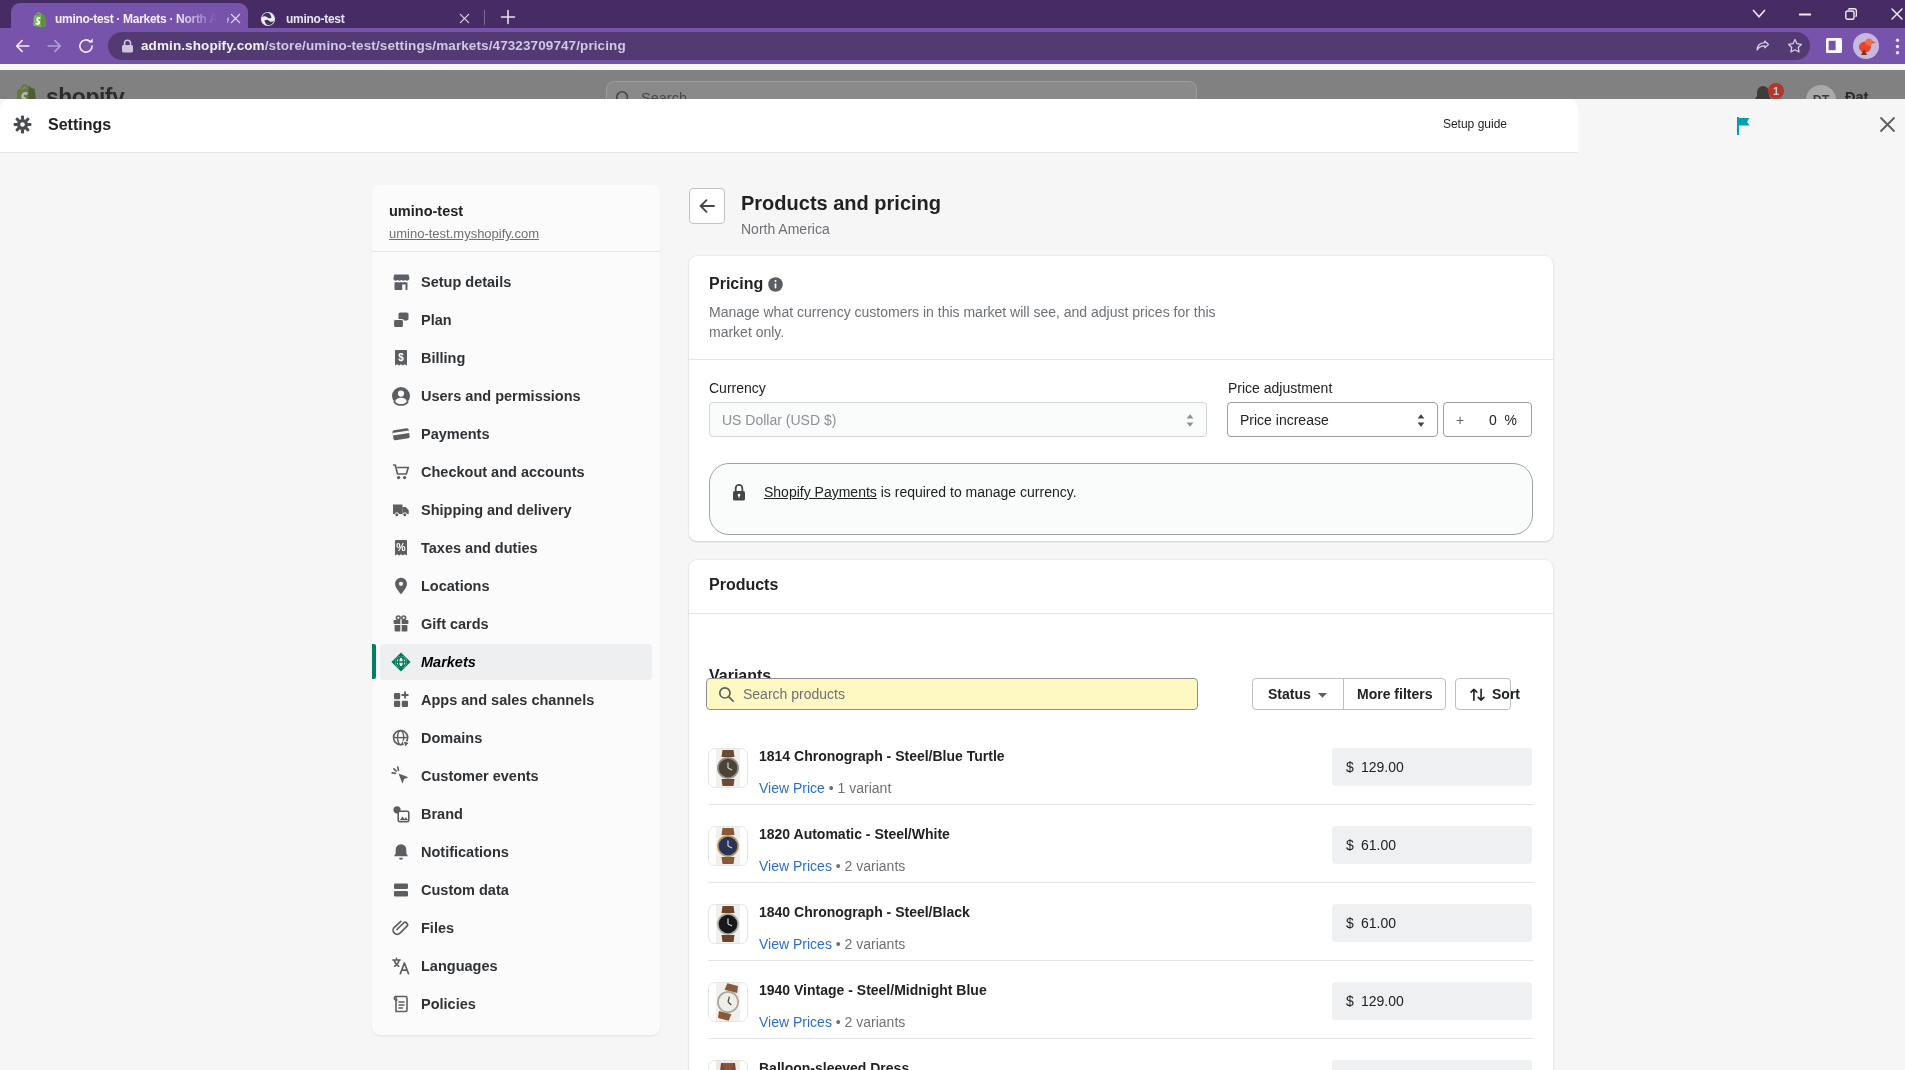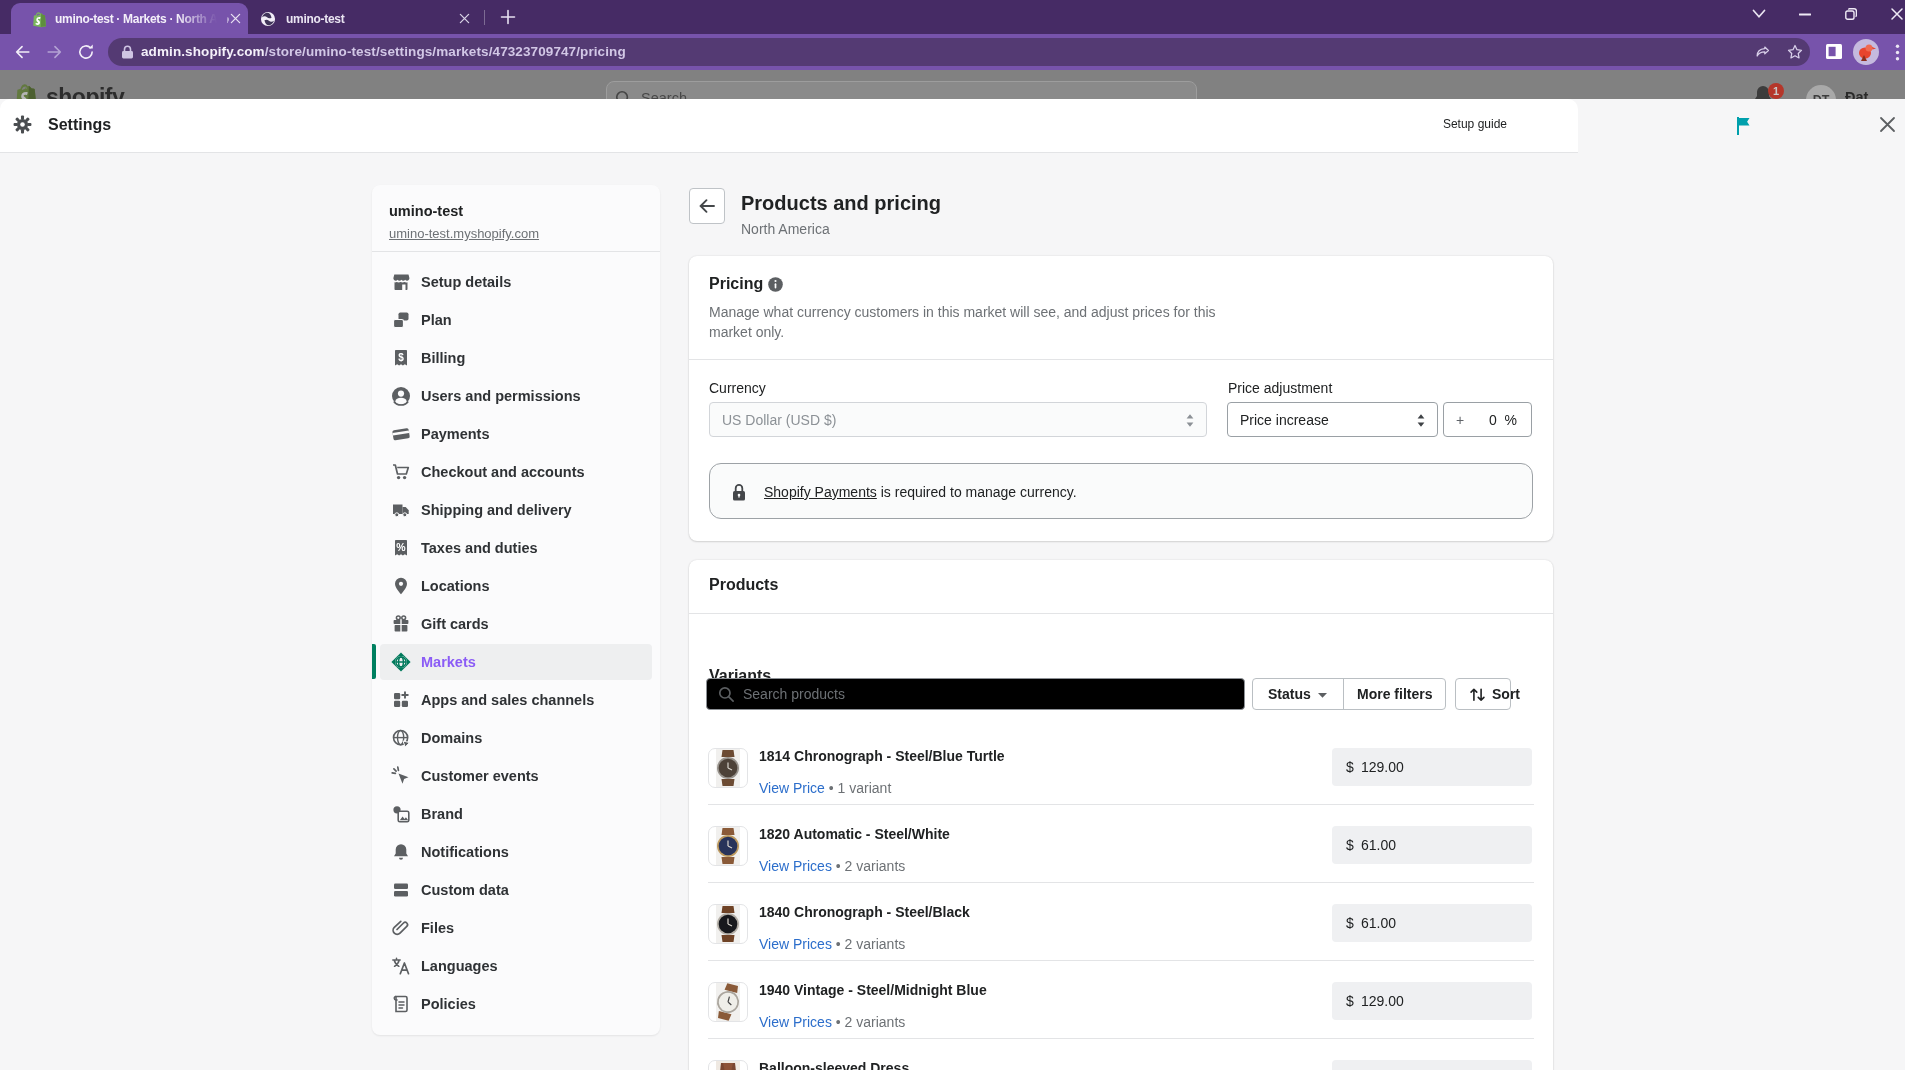--- a/index.html
+++ b/index.html
@@ -9,21 +9,21 @@
   .abs { position:absolute; }
 
   
   #titlebar { position:absolute; top:0; left:0; width:1905px; height:34px; background:#462b65; }
   .tab { position:absolute; top:3px; height:31px; border-radius:9px 9px 0 0; }
   #tab1 { left:11px; width:237px; background:#7753ab; }
   #tab2 { left:250px; width:236px; background:transparent; }
   .tabtitle { position:absolute; left:44px; top:9px; font-size:12px; font-weight:bold; color:#f4f0f9; white-space:nowrap; overflow:hidden; width:174px; letter-spacing:-0.3px; }
   #tab2 .tabtitle { width:160px; }
   .tabfade { position:absolute; left:166px; top:6px; width:50px; height:20px; background:linear-gradient(90deg, rgba(119,83,171,0), #7753ab 80%); }
-  #toolbar { position:absolute; top:34px; left:0; width:1905px; height:36px; background:#7753ab; }
+  #toolbar { position:absolute; top:28px; left:0; width:1905px; height:36px; background:#7753ab; }
   #pill { position:absolute; top:4px; left:108px; width:1702px; height:28px; border-radius:14px; background:#543a73; }
   #urltext { position:absolute; left:33px; top:6px; font-size:13.5px; font-weight:bold; color:#d2c7e6; white-space:nowrap; letter-spacing:0.1px; }
   #urltext b { color:#f4f0fa; font-weight:bold; }
 
   
   #adminbar { position:absolute; top:70px; left:0; width:1905px; height:29px; background:#818181; overflow:hidden; }
   #admsearch { position:absolute; top:11px; left:606px; width:591px; height:40px; background:#8a8a8a; border:1px solid #9d9d9d; border-radius:8px; }
   #shoplogotext { position:absolute; left:46px; top:14px; font-size:23px; font-weight:bold; color:#2c2c2c; letter-spacing:-0.5px; }
 
   
@@ -34,40 +34,40 @@
   
   #sidecard { position:absolute; left:372px; top:185px; width:288px; height:850px; background:#fbfbfc; border-radius:8px; box-shadow:0 1px 2px rgba(0,0,0,0.08); }
   #sidehead { position:absolute; left:17px; top:18px; }
   #sidehead .nm { font-size:14.5px; font-weight:bold; color:#202223; }
   #sidehead .dm { font-size:13px; color:#6d7175; text-decoration:underline; margin-top:7px; }
   #sidediv { position:absolute; left:0; top:66px; width:288px; height:1px; background:#e3e4e6; }
   .navitem { position:absolute; left:8px; width:272px; height:36px; border-radius:4px; }
   .navitem .ic { position:absolute; left:11px; top:8px; width:20px; height:20px; }
   .navitem .lb { position:absolute; left:41px; top:9.5px; font-size:14.5px; font-weight:bold; color:#2f3235; }
   .navitem.sel { background:#eeeff0; }
-  .navitem.sel .lb { color:#8b5cf6; }
+  .navitem.sel .lb { color:#000000;font-style:italic; }
   #greenbar { position:absolute; left:0; top:459px; width:4px; height:35px; background:#008060; border-radius:0 2px 2px 0; }
 
   
   #backbtn { position:absolute; left:689px; top:188px; width:36px; height:36px; background:#fff; border:1px solid #bfc3c7; border-radius:4px; }
   #pagetitle { position:absolute; left:741px; top:192px; font-size:20px; font-weight:bold; color:#202223; }
   #pagesub { position:absolute; left:741px; top:221px; font-size:14px; color:#6d7175; }
 
   .card { position:absolute; left:689px; width:864px; background:#fff; border-radius:8px; box-shadow:0 0 2px rgba(0,0,0,0.12), 0 1px 2px rgba(0,0,0,0.12); }
   #card1 { top:256px; height:285px; }
   #card2 { top:560px; height:600px; }
   .hMd { font-size:16px; font-weight:bold; color:#202223; }
   .sub { font-size:14px; color:#6d7175; }
   .divider { position:absolute; left:0; width:864px; height:1px; background:#e3e4e6; }
 
   .sel-box { position:absolute; height:35px; border:1px solid #9aa0a5; border-radius:4px; background:#fff; }
   .sel-box.disabled { border-color:#d2d5d9; background:#fafbfb; }
   .label14 { position:absolute; font-size:14px; color:#202223; }
 
-  #banner { position:absolute; left:20px; top:207px; width:824px; height:56px; border:1px solid #9da2a6; border-radius:12px; background:#fafbfb; }
+  #banner { position:absolute; left:20px; top:207px; width:824px; height:72px; border:1px solid #9da2a6; border-radius:20px; background:#fafbfb; }
 
   
   .prow { position:absolute; left:19px; width:826px; height:78px; }
   .thumb { position:absolute; left:0; top:0; width:40px; height:40px; border:1px solid #e3e4e6; border-radius:7px; background:#fff; overflow:hidden; }
   .ptitle { position:absolute; left:51px; top:0px; font-size:14px; font-weight:bold; color:#202223; }
   .pmeta { position:absolute; left:51px; top:32px; font-size:14px; color:#6d7175; }
   .pmeta a { color:#2c6ecb; text-decoration:none; }
   .pricebox { position:absolute; left:624px; top:0; width:200px; height:38px; background:#eff0f2; border-radius:4px; }
   .pricebox .cur { position:absolute; left:14px; top:11px; font-size:14px; color:#202223; }
   .pricebox .val { position:absolute; left:29px; top:11px; font-size:14px; color:#202223; }
@@ -429,21 +429,21 @@
           <rect x="6.35" y="12" width="1.3" height="2.6" fill="#fafbfb"></rect>
         </svg>
       <span style="position:absolute;left:54px;top:20px;font-size:14px;color:#202223;"><u>Shopify Payments</u> is required to manage currency.</span>
     </div>
   </div>
 
   <div class="card" id="card2">
     <div class="hMd" style="position:absolute;left:20px;top:16px;">Products</div>
     <div class="divider" style="top:53px;"></div>
     <div class="hMd" style="position:absolute;left:20px;top:75px;margin-top:32px;">Variants</div>
-    <div style="position:absolute;left:17px;top:118px;width:539px;height:32px;border:1px solid #8d9196;border-radius:4px;background:#000000;">
+    <div style="position:absolute;left:17px;top:118px;width:492px;height:32px;border:1px solid #8d9196;border-radius:4px;background:#fef9c3;">
       <svg class="abs" style="left:11px;top:7px;" width="17" height="17" viewBox="0 0 18 18">
           <circle cx="7.3" cy="7.3" r="5.4" stroke="#5c5f62" stroke-width="1.8" fill="none"></circle>
           <path d="M11.5 11.5l4.5 4.5" stroke="#5c5f62" stroke-width="1.8" stroke-linecap="round"></path>
         </svg>
       <span style="position:absolute;left:36px;top:7px;font-size:14px;color:#6d7175;">Search products</span>
     </div>
     <div class="btn" style="left:563px;top:118px;width:194px;">
       <span style="position:absolute;left:15px;top:7px;">Status</span>
       <svg class="abs" style="left:64px;top:13px;" width="11" height="7" viewBox="0 0 11 7">
           <path d="M1 1l4.5 4.7L10 1z" fill="#5c5f62"></path>

